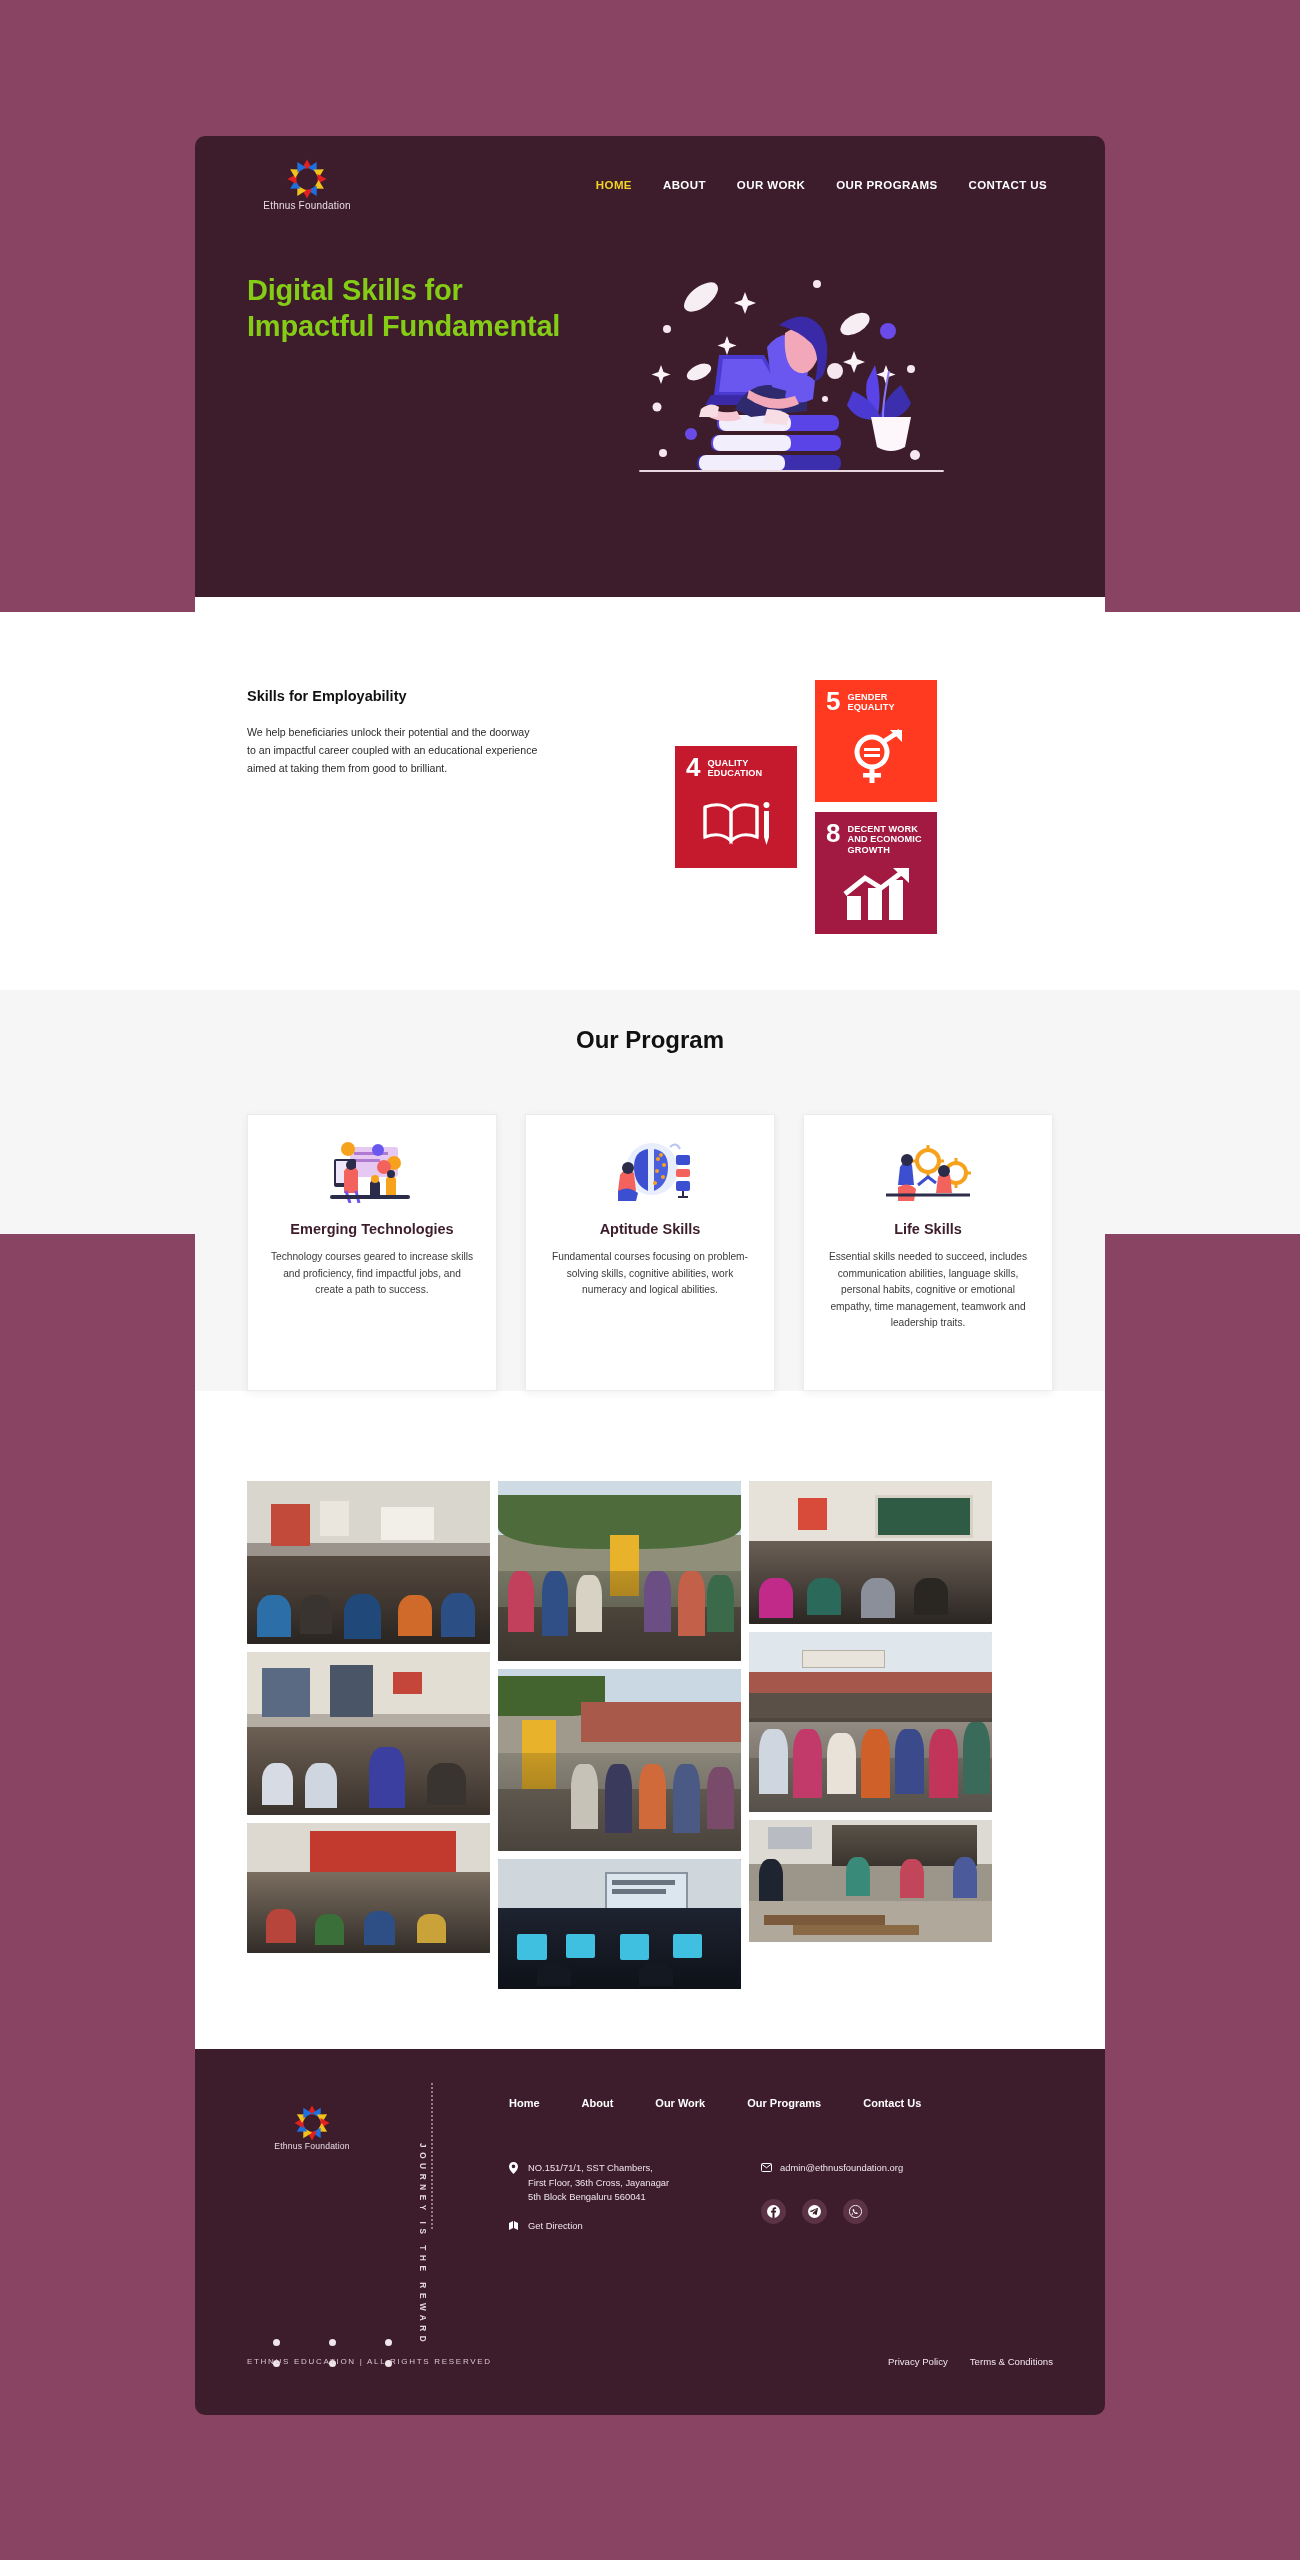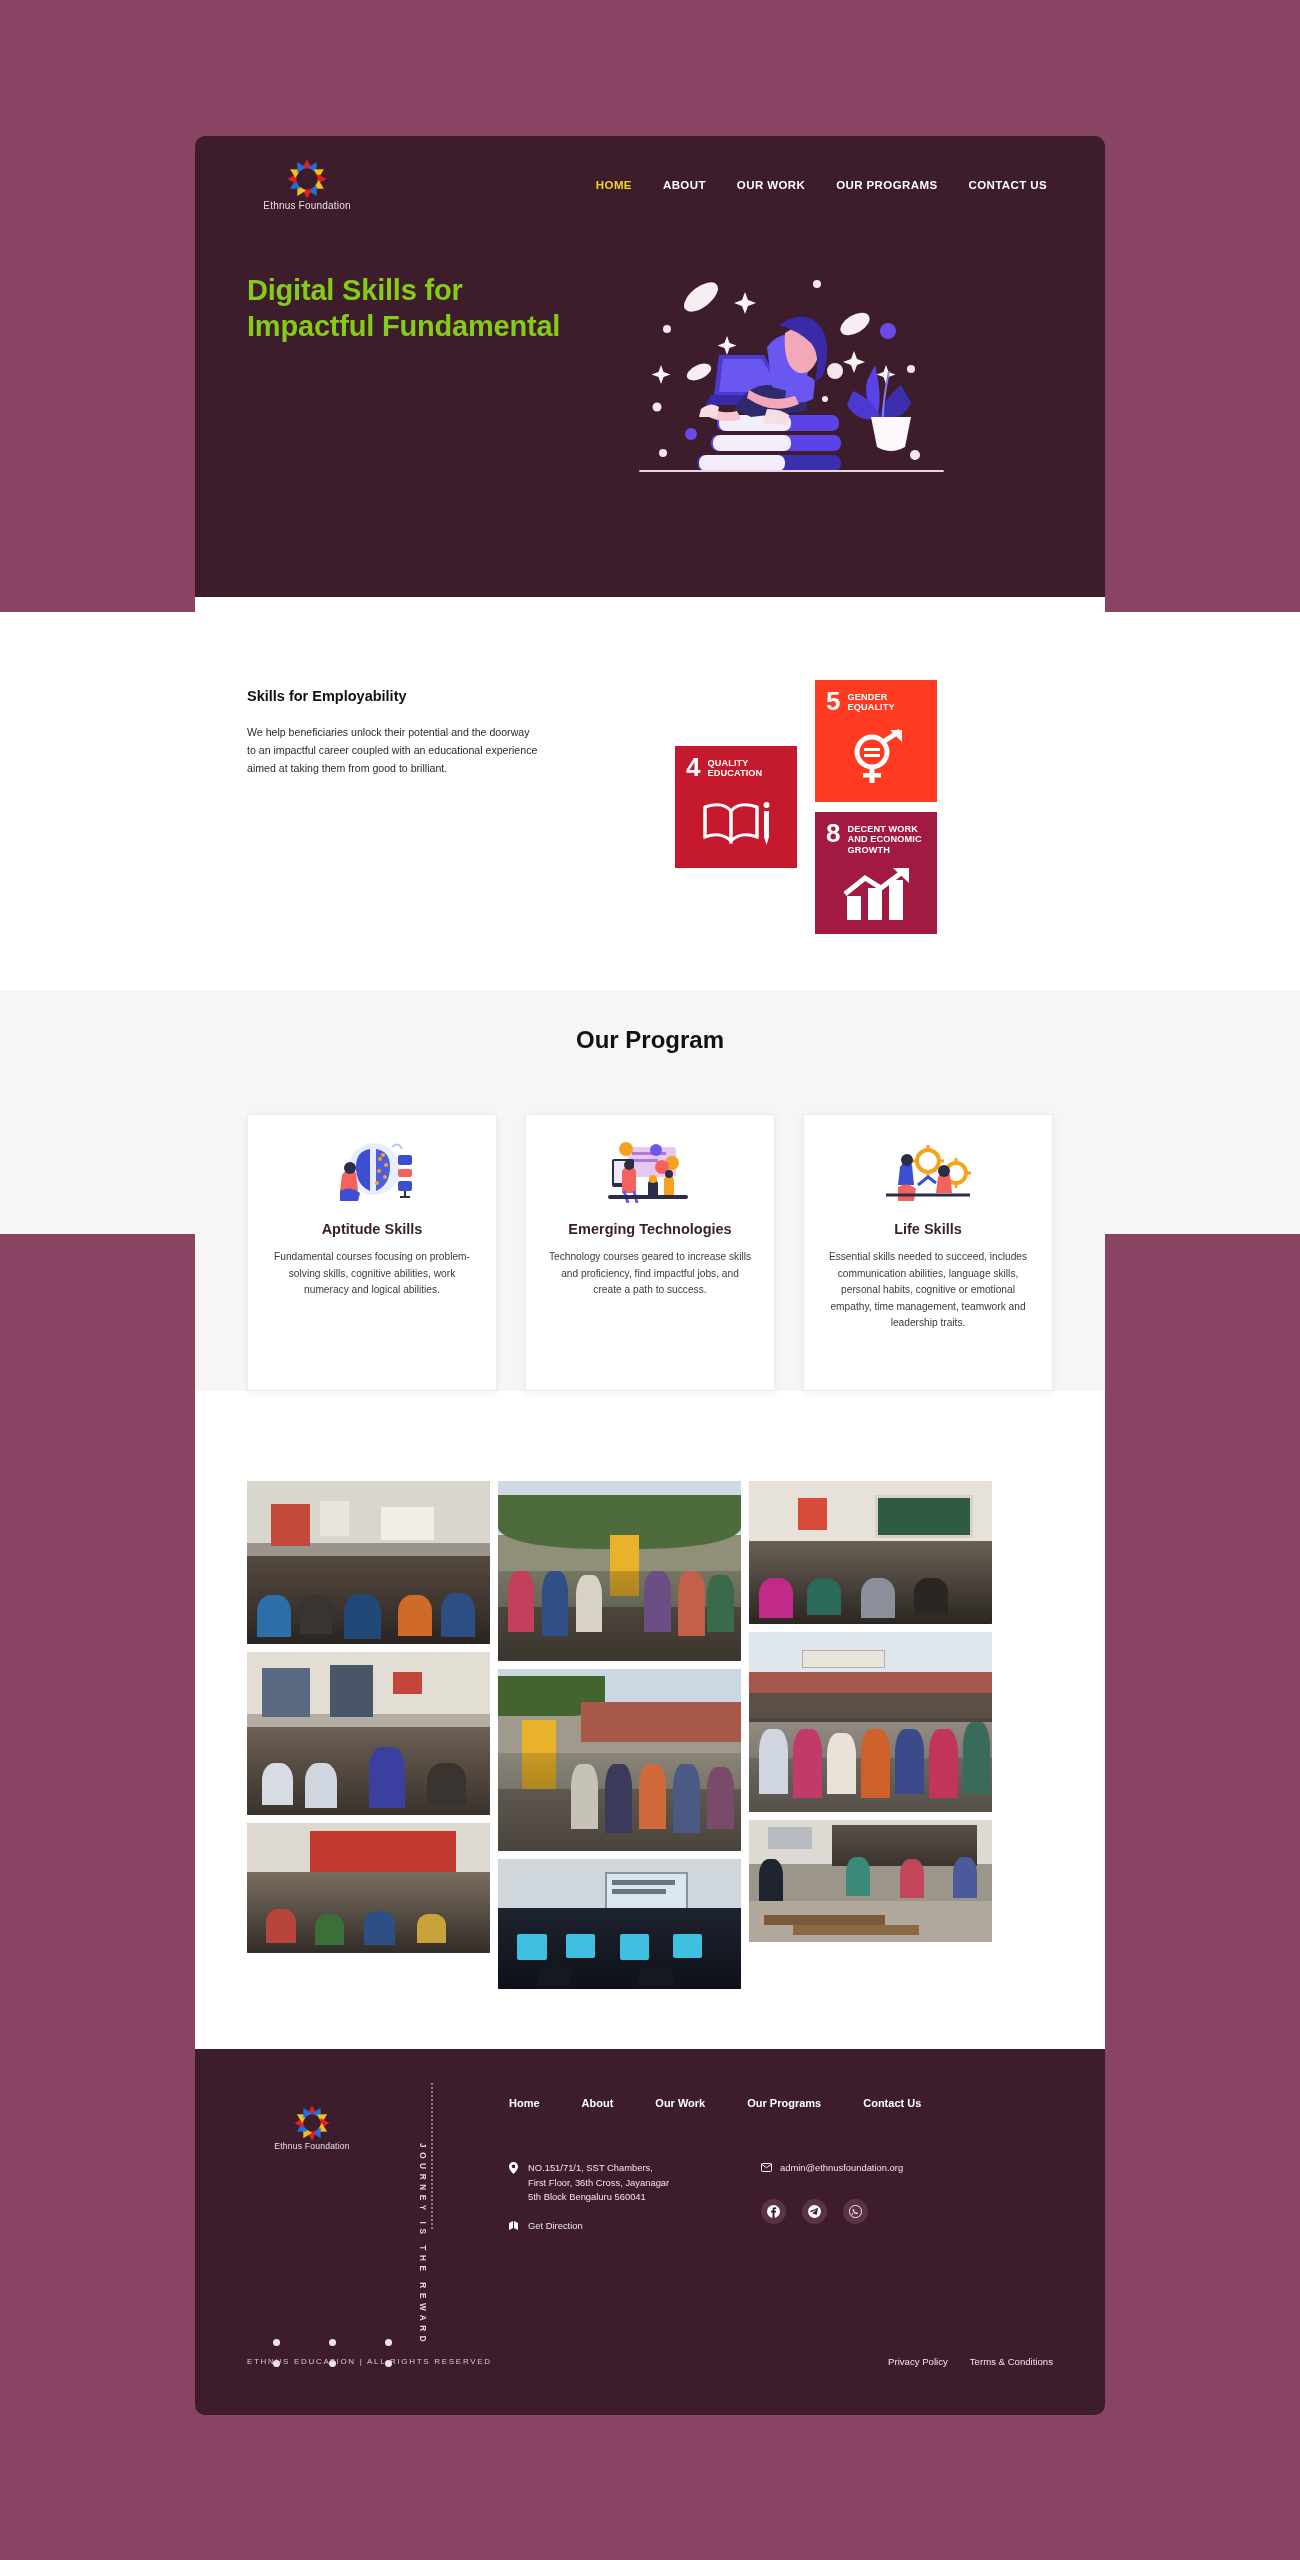--- a/index.html
+++ b/index.html
@@ -366,20 +366,46 @@
           </svg>
         </div>
       </div>
 
     </div>
   </section>
 
   <section class="program">
     <h2 class="sec-title">Our Program</h2>
     <div class="prog-cards">
+
+      <div class="prog-card">
+        <div class="prog-art">
+          <svg width="92" height="62" viewBox="0 0 92 62">
+            <rect x="24" y="6" width="48" height="30" rx="3" fill="#e6c9f2"></rect>
+            <rect x="28" y="11" width="34" height="3" fill="#b07ad0"></rect>
+            <rect x="28" y="18" width="26" height="3" fill="#b07ad0"></rect>
+            <rect x="8" y="18" width="22" height="28" rx="2" fill="#2b2b4a"></rect>
+            <rect x="10" y="20" width="18" height="22" fill="#efe7fa"></rect>
+            <circle cx="22" cy="8" r="7" fill="#f6a21c"></circle>
+            <circle cx="52" cy="9" r="6" fill="#6a57f0"></circle>
+            <circle cx="68" cy="22" r="7" fill="#f6a21c"></circle>
+            <circle cx="58" cy="26" r="7" fill="#f4625e"></circle>
+            <path d="M18 30 q8 -10 14 0 l0 22 l-14 0z" fill="#f4625e"></path>
+            <circle cx="25" cy="24" r="5" fill="#2b2b4a"></circle>
+            <path d="M20 50 l4 12 M30 50 l3 12" stroke="#6a57f0" stroke-width="3"></path>
+            <path d="M44 42 q5 -8 10 0 l0 14 l-10 0z" fill="#2b2b4a"></path>
+            <circle cx="49" cy="38" r="4" fill="#f6a21c"></circle>
+            <path d="M60 38 q5 -9 10 0 l0 18 l-10 0z" fill="#f6a21c"></path>
+            <circle cx="65" cy="33" r="4" fill="#2b2b4a"></circle>
+            <rect x="4" y="54" width="80" height="4" rx="2" fill="#2b2b4a"></rect>
+          </svg>
+        </div>
+        <div class="prog-name">Emerging Technologies</div>
+        <div class="prog-desc">Technology courses geared to increase skills and proficiency, find impactful jobs, and create a path to success.</div>
+      </div>
 
       <div class="prog-card">
         <div class="prog-art">
           <svg width="92" height="62" viewBox="0 0 92 62">
             <circle cx="48" cy="28" r="26" fill="#e8eefc"></circle>
             <path d="M44 8 q-14 2 -14 18 q0 18 14 24 l0 -42z" fill="#3b4fd0"></path>
             <path d="M50 8 q14 2 14 18 q0 18 -14 24 l0 -42z" fill="#4a5ee0"></path>
             <g fill="#f6a21c">
               <circle cx="54" cy="18" r="2"></circle>
                 <circle cx="60" cy="24" r="2"></circle>
@@ -393,46 +419,20 @@
             <path d="M14 50 q10 -6 20 2 l-2 8 l-18 0z" fill="#3b4fd0"></path>
             <rect x="72" y="14" width="14" height="10" rx="2" fill="#3b4fd0"></rect>
             <rect x="72" y="28" width="14" height="8" rx="2" fill="#f4625e"></rect>
             <rect x="72" y="40" width="14" height="10" rx="2" fill="#3b4fd0"></rect>
             <path d="M79 50 l0 6 M74 56 l10 0" stroke="#2b2b4a" stroke-width="2"></path>
             <path d="M66 6 q6 -6 10 2" stroke="#b8c6ee" stroke-width="2" fill="none"></path>
           </svg>
         </div>
         <div class="prog-name">Aptitude Skills</div>
         <div class="prog-desc">Fundamental courses focusing on problem-solving skills, cognitive abilities, work numeracy and logical abilities.</div>
-      </div>
-
-      <div class="prog-card">
-        <div class="prog-art">
-          <svg width="92" height="62" viewBox="0 0 92 62">
-            <rect x="24" y="6" width="48" height="30" rx="3" fill="#e6c9f2"></rect>
-            <rect x="28" y="11" width="34" height="3" fill="#b07ad0"></rect>
-            <rect x="28" y="18" width="26" height="3" fill="#b07ad0"></rect>
-            <rect x="8" y="18" width="22" height="28" rx="2" fill="#2b2b4a"></rect>
-            <rect x="10" y="20" width="18" height="22" fill="#efe7fa"></rect>
-            <circle cx="22" cy="8" r="7" fill="#f6a21c"></circle>
-            <circle cx="52" cy="9" r="6" fill="#6a57f0"></circle>
-            <circle cx="68" cy="22" r="7" fill="#f6a21c"></circle>
-            <circle cx="58" cy="26" r="7" fill="#f4625e"></circle>
-            <path d="M18 30 q8 -10 14 0 l0 22 l-14 0z" fill="#f4625e"></path>
-            <circle cx="25" cy="24" r="5" fill="#2b2b4a"></circle>
-            <path d="M20 50 l4 12 M30 50 l3 12" stroke="#6a57f0" stroke-width="3"></path>
-            <path d="M44 42 q5 -8 10 0 l0 14 l-10 0z" fill="#2b2b4a"></path>
-            <circle cx="49" cy="38" r="4" fill="#f6a21c"></circle>
-            <path d="M60 38 q5 -9 10 0 l0 18 l-10 0z" fill="#f6a21c"></path>
-            <circle cx="65" cy="33" r="4" fill="#2b2b4a"></circle>
-            <rect x="4" y="54" width="80" height="4" rx="2" fill="#2b2b4a"></rect>
-          </svg>
-        </div>
-        <div class="prog-name">Emerging Technologies</div>
-        <div class="prog-desc">Technology courses geared to increase skills and proficiency, find impactful jobs, and create a path to success.</div>
       </div>
 
       <div class="prog-card">
         <div class="prog-art">
           <svg width="92" height="62" viewBox="0 0 92 62">
             <circle cx="46" cy="20" r="11" fill="none" stroke="#f6a21c" stroke-width="4"></circle>
             <path d="M46 9 l0 -5 M46 31 l0 5 M35 20 l-5 0 M57 20 l5 0" stroke="#f6a21c" stroke-width="3"></path>
             <circle cx="74" cy="32" r="10" fill="none" stroke="#f6a21c" stroke-width="4"></circle>
             <path d="M74 22 l0 -5 M74 42 l0 5 M64 32 l-5 0 M84 32 l5 0" stroke="#f6a21c" stroke-width="3"></path>
             <path d="M44 16 q4 -6 8 0 l-2 8 l-4 0z" fill="#fff"></path>

